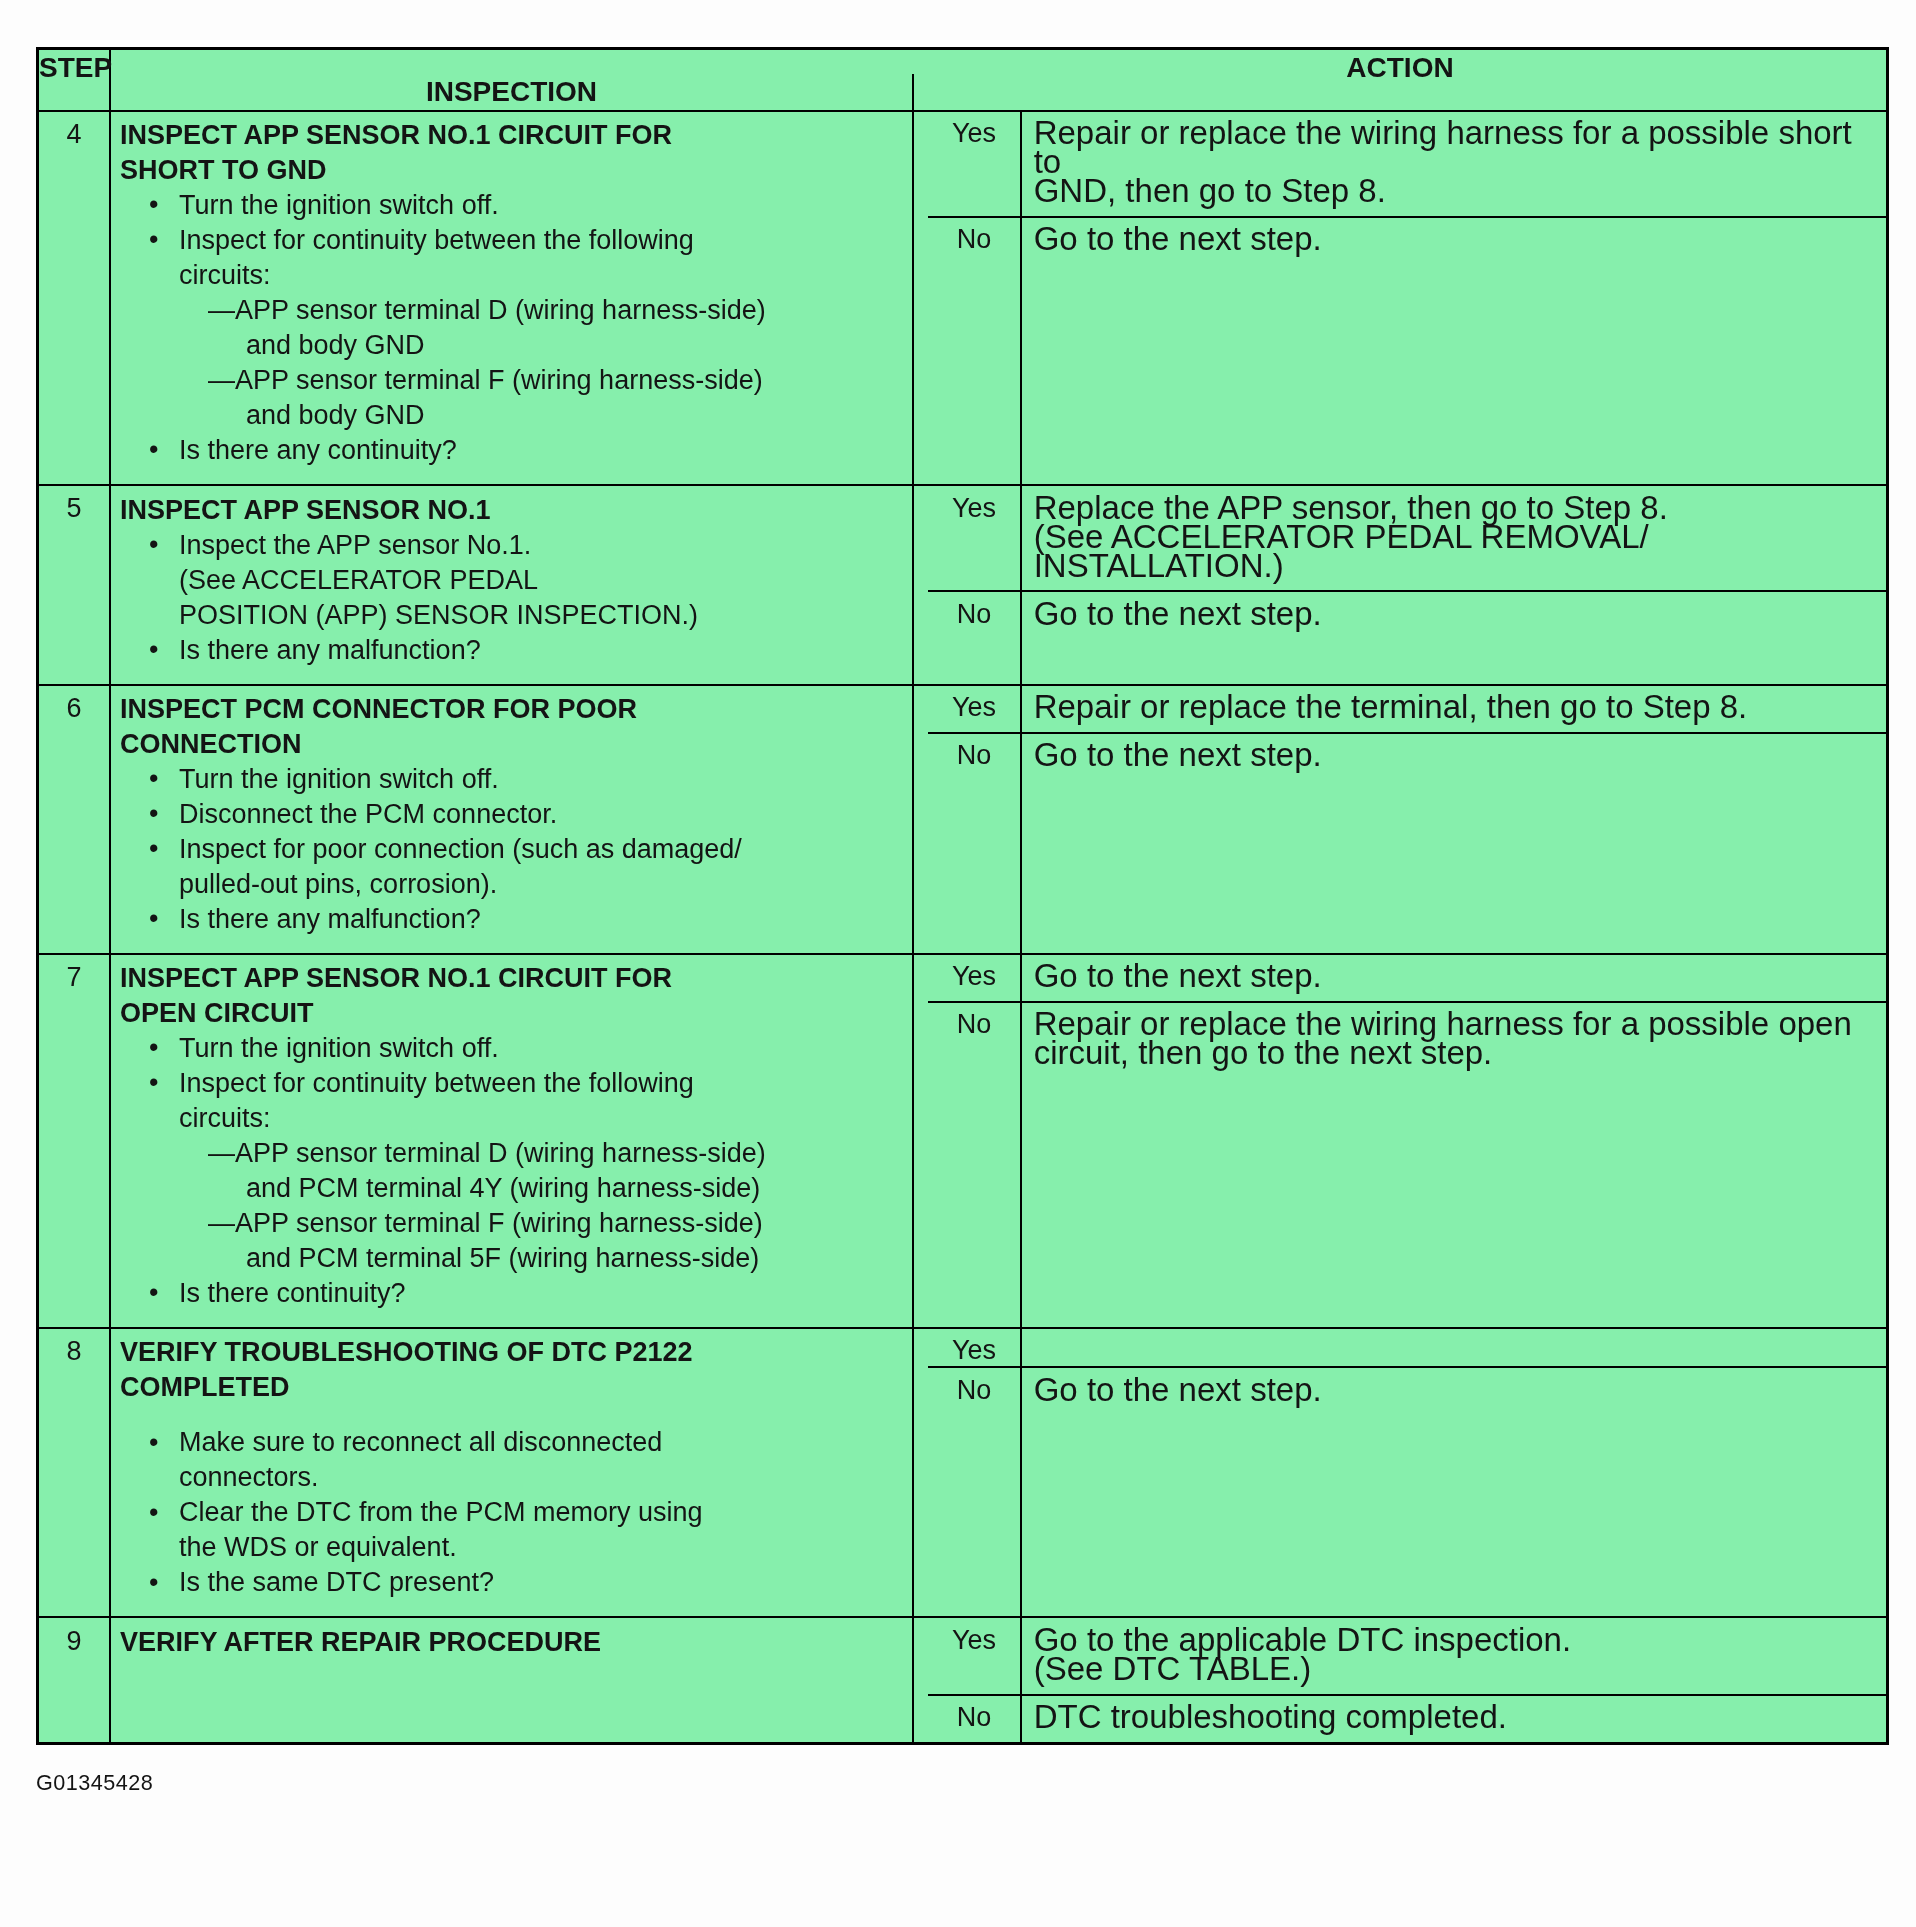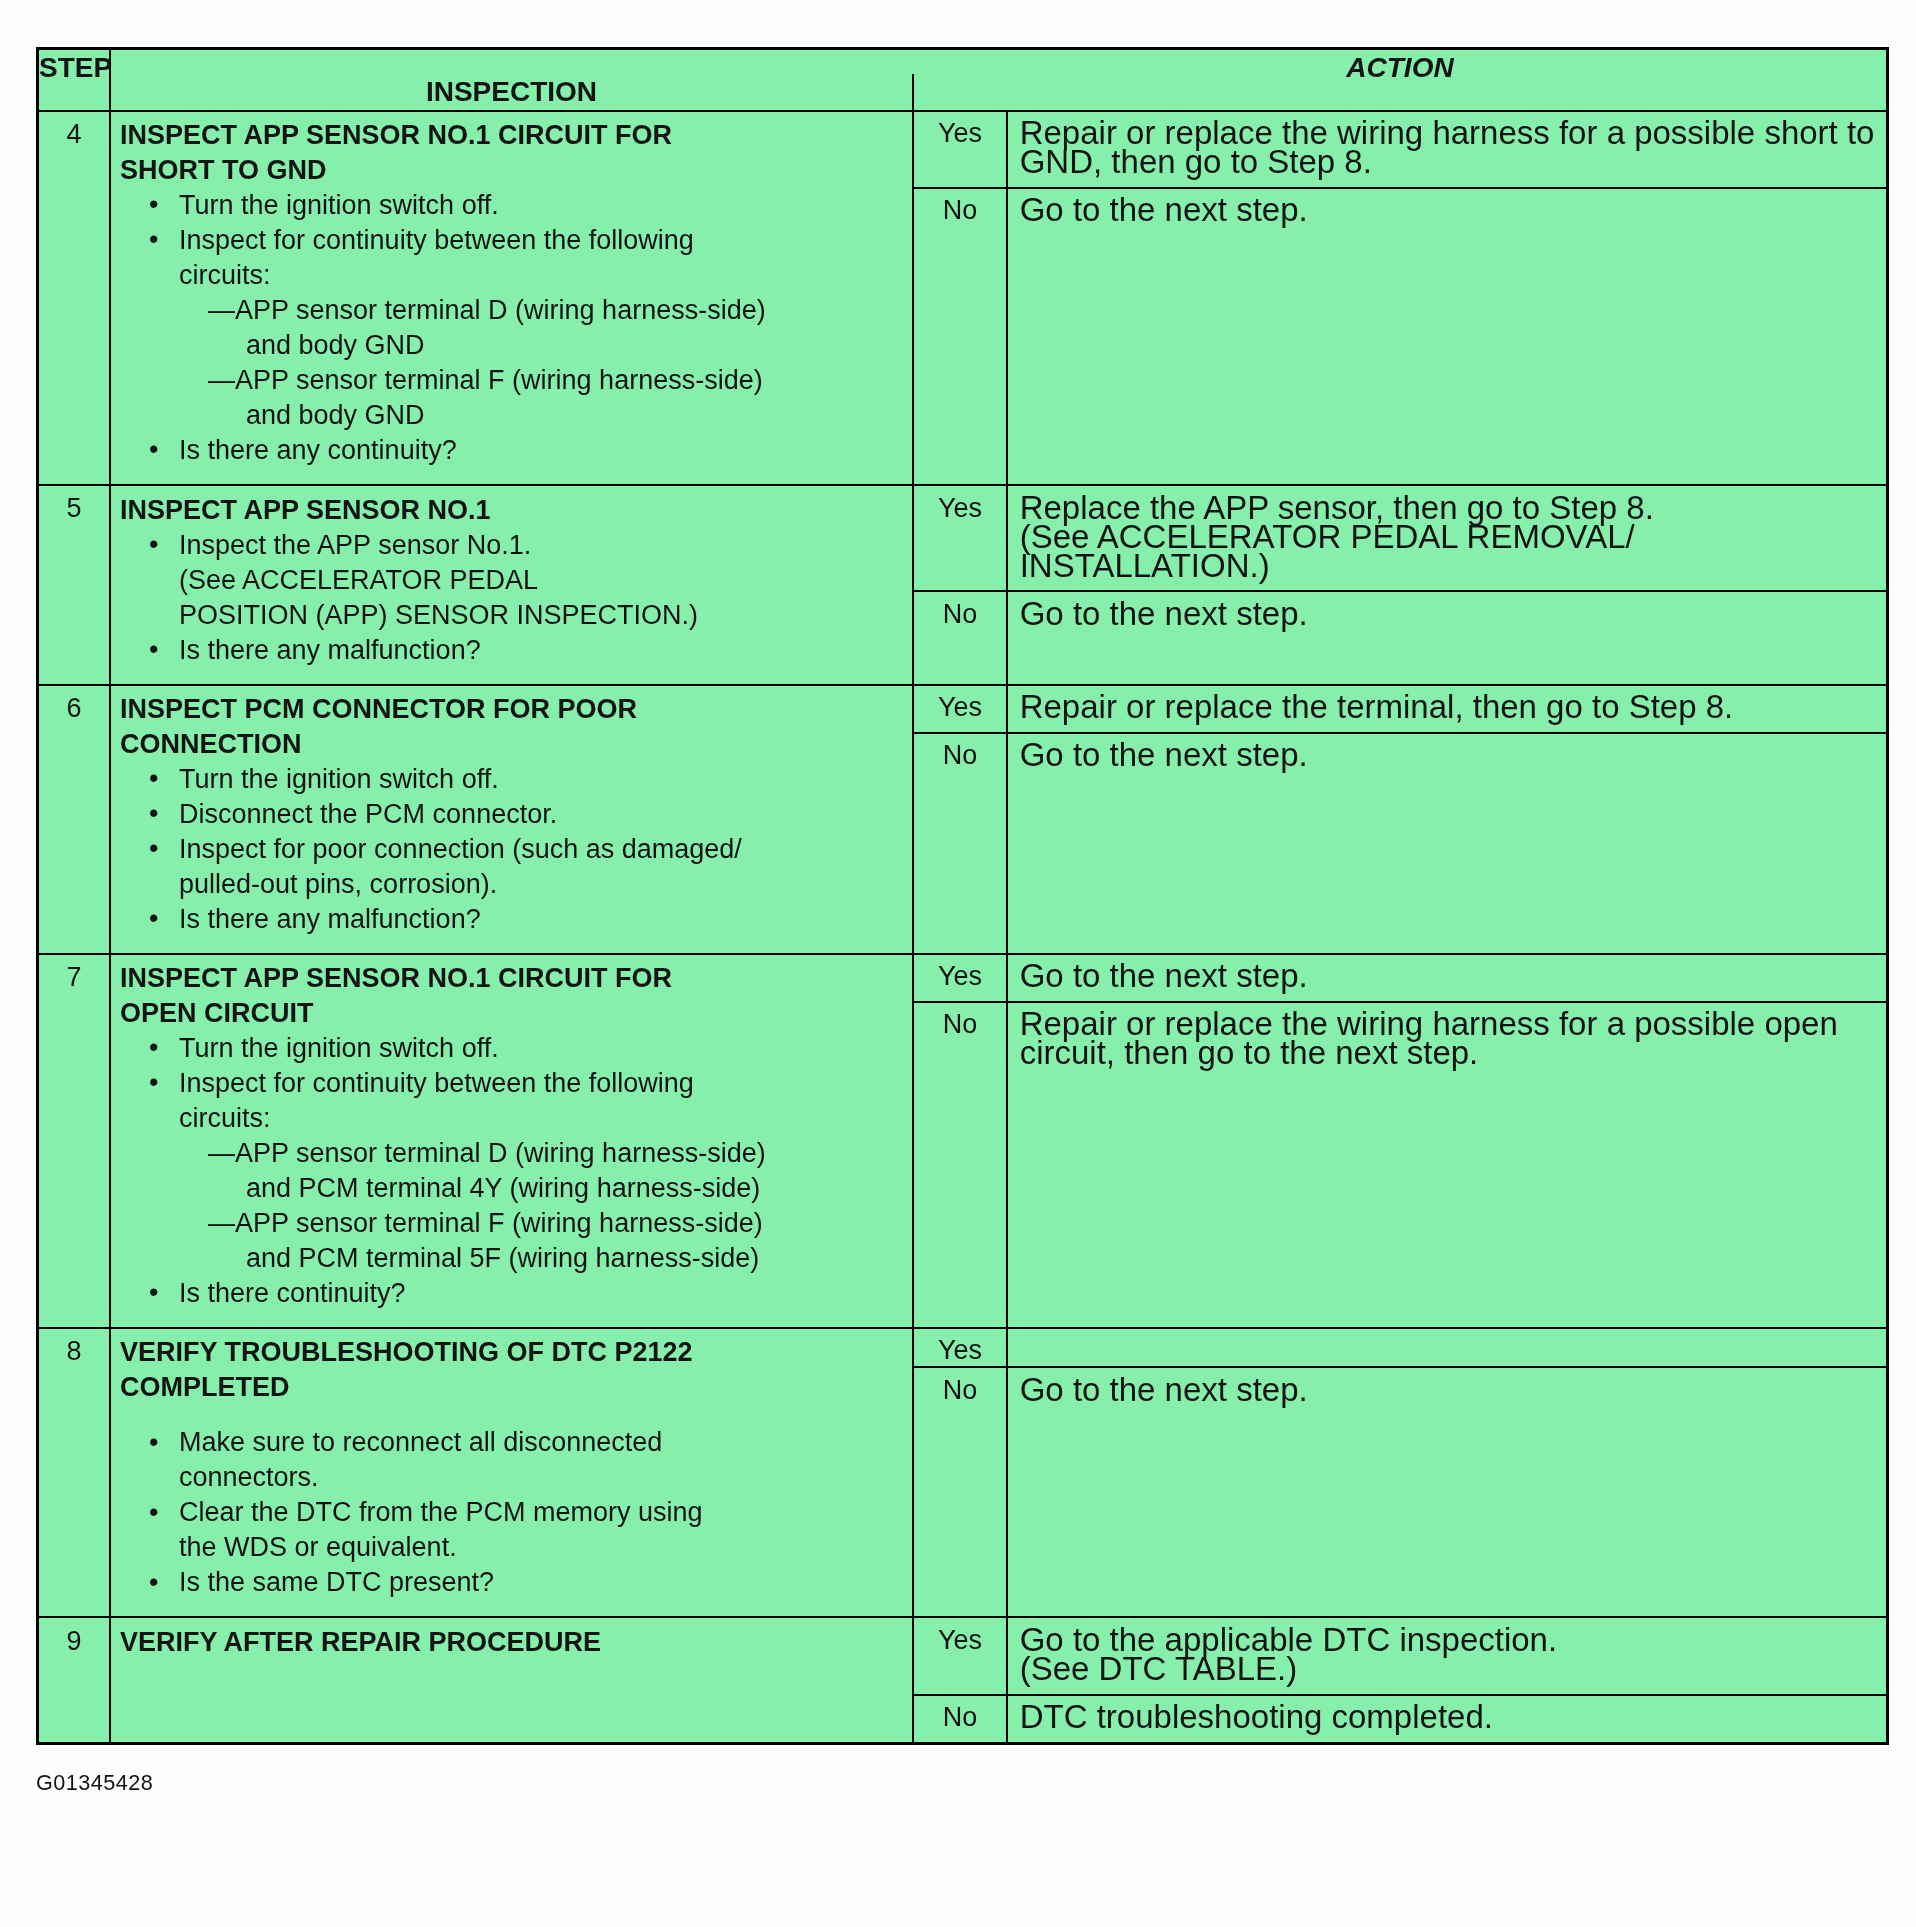--- a/index.html
+++ b/index.html
@@ -20,21 +20,21 @@
   .header-row {
     display: flex;
     border-bottom: 2.7px solid #000;
     font-weight: bold;
     font-size: 28px;
     line-height: 36px;
     text-align: center;
   }
   .h-step { width: 72px; border-right: 2.7px solid #000; }
   .h-inspection { width: 803px; border-right: 2.7px solid #000; margin-top: 24px; }
-  .h-action { flex: 1; font-style: italic; }
+  .h-action { flex: 1; }
 
   .step-row {
     display: flex;
     border-bottom: 2.7px solid #000;
     align-items: stretch;
   }
   .step-row:last-child { border-bottom: none; }
 
   .cell-step {
     width: 72px;
@@ -63,20 +63,21 @@
     top: -0.9px;
   }
   .item-dash { padding-left: 126px; text-indent: -38px; }
   .item-dash::before { content: "\2014 "; }
   .gap-before { margin-top: 20px; }
 
   .cell-actions {
     flex: 1 1 auto;
     display: flex;
     flex-direction: column;
+    margin-left: 14px;
   }
   .action-subrow { display: flex; align-items: stretch; border-bottom: 2.7px solid #000; }
   .action-subrow:last-child { border-bottom: none; flex: 1 1 auto; }
   .cell-answer {
     width: 94px;
     flex: 0 0 94px;
     border-right: 2.7px solid #000;
     text-align: center;
     font-size: 27px;
     padding-top: 6.3px;

